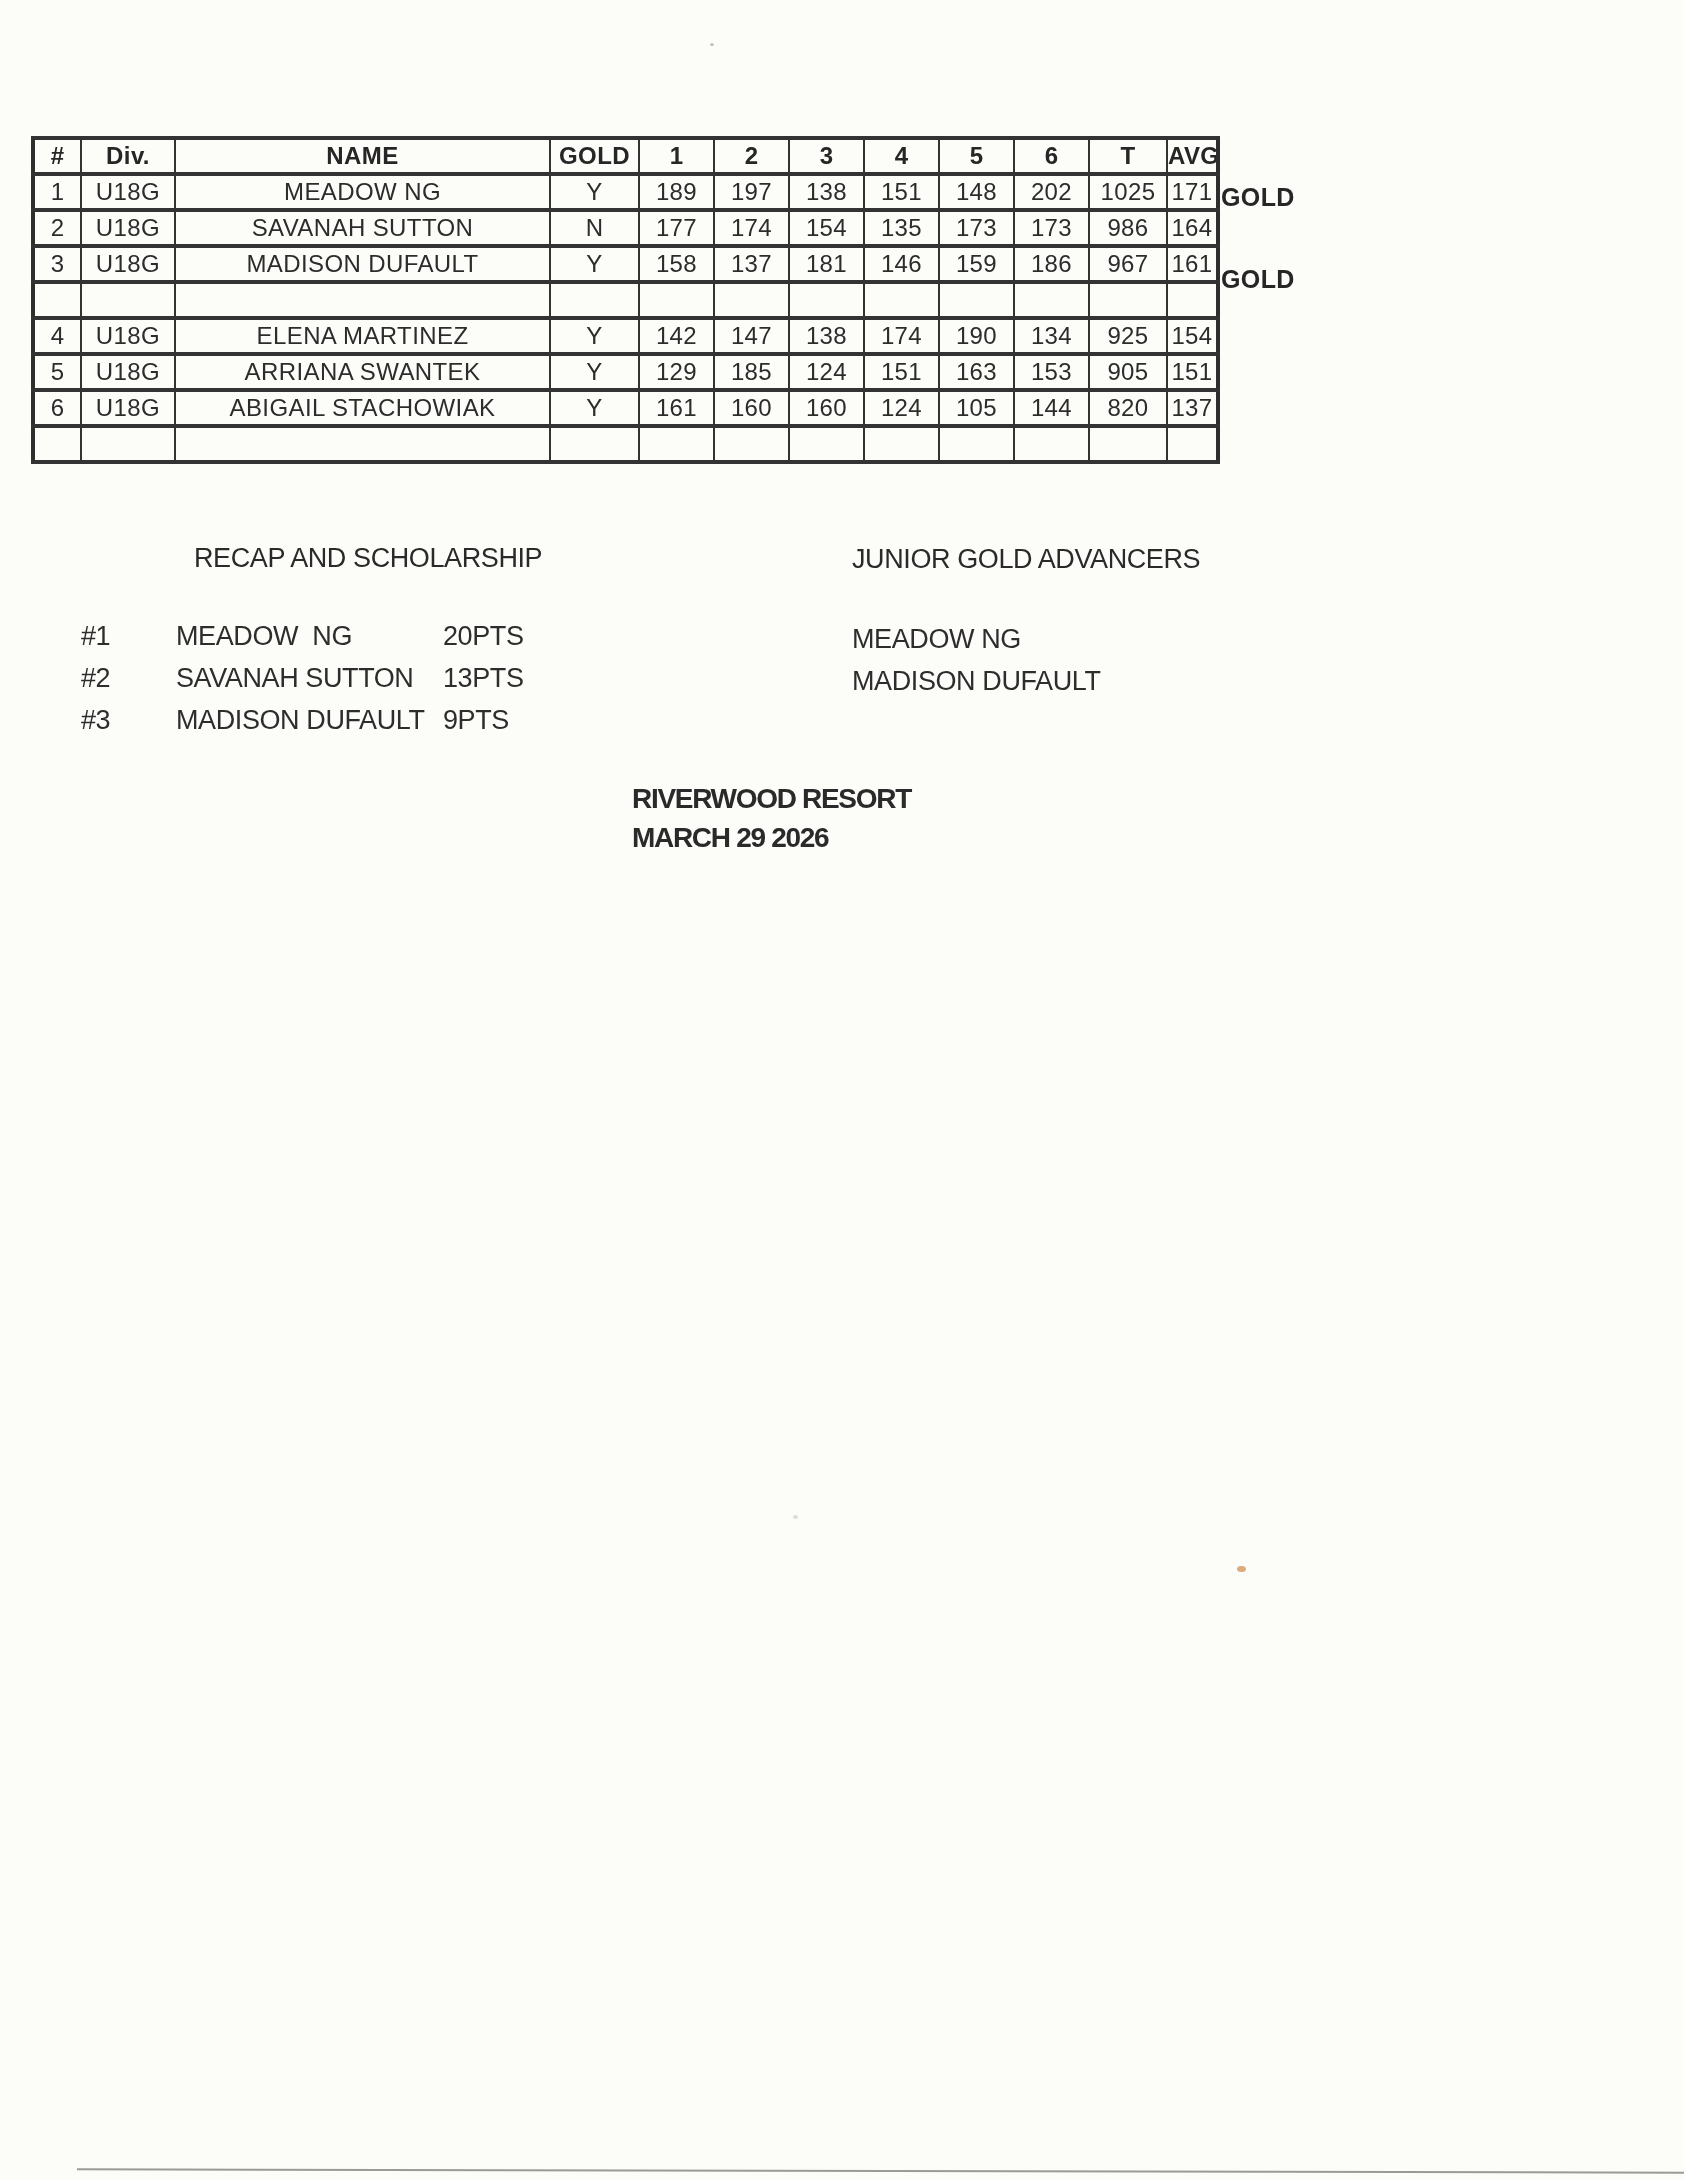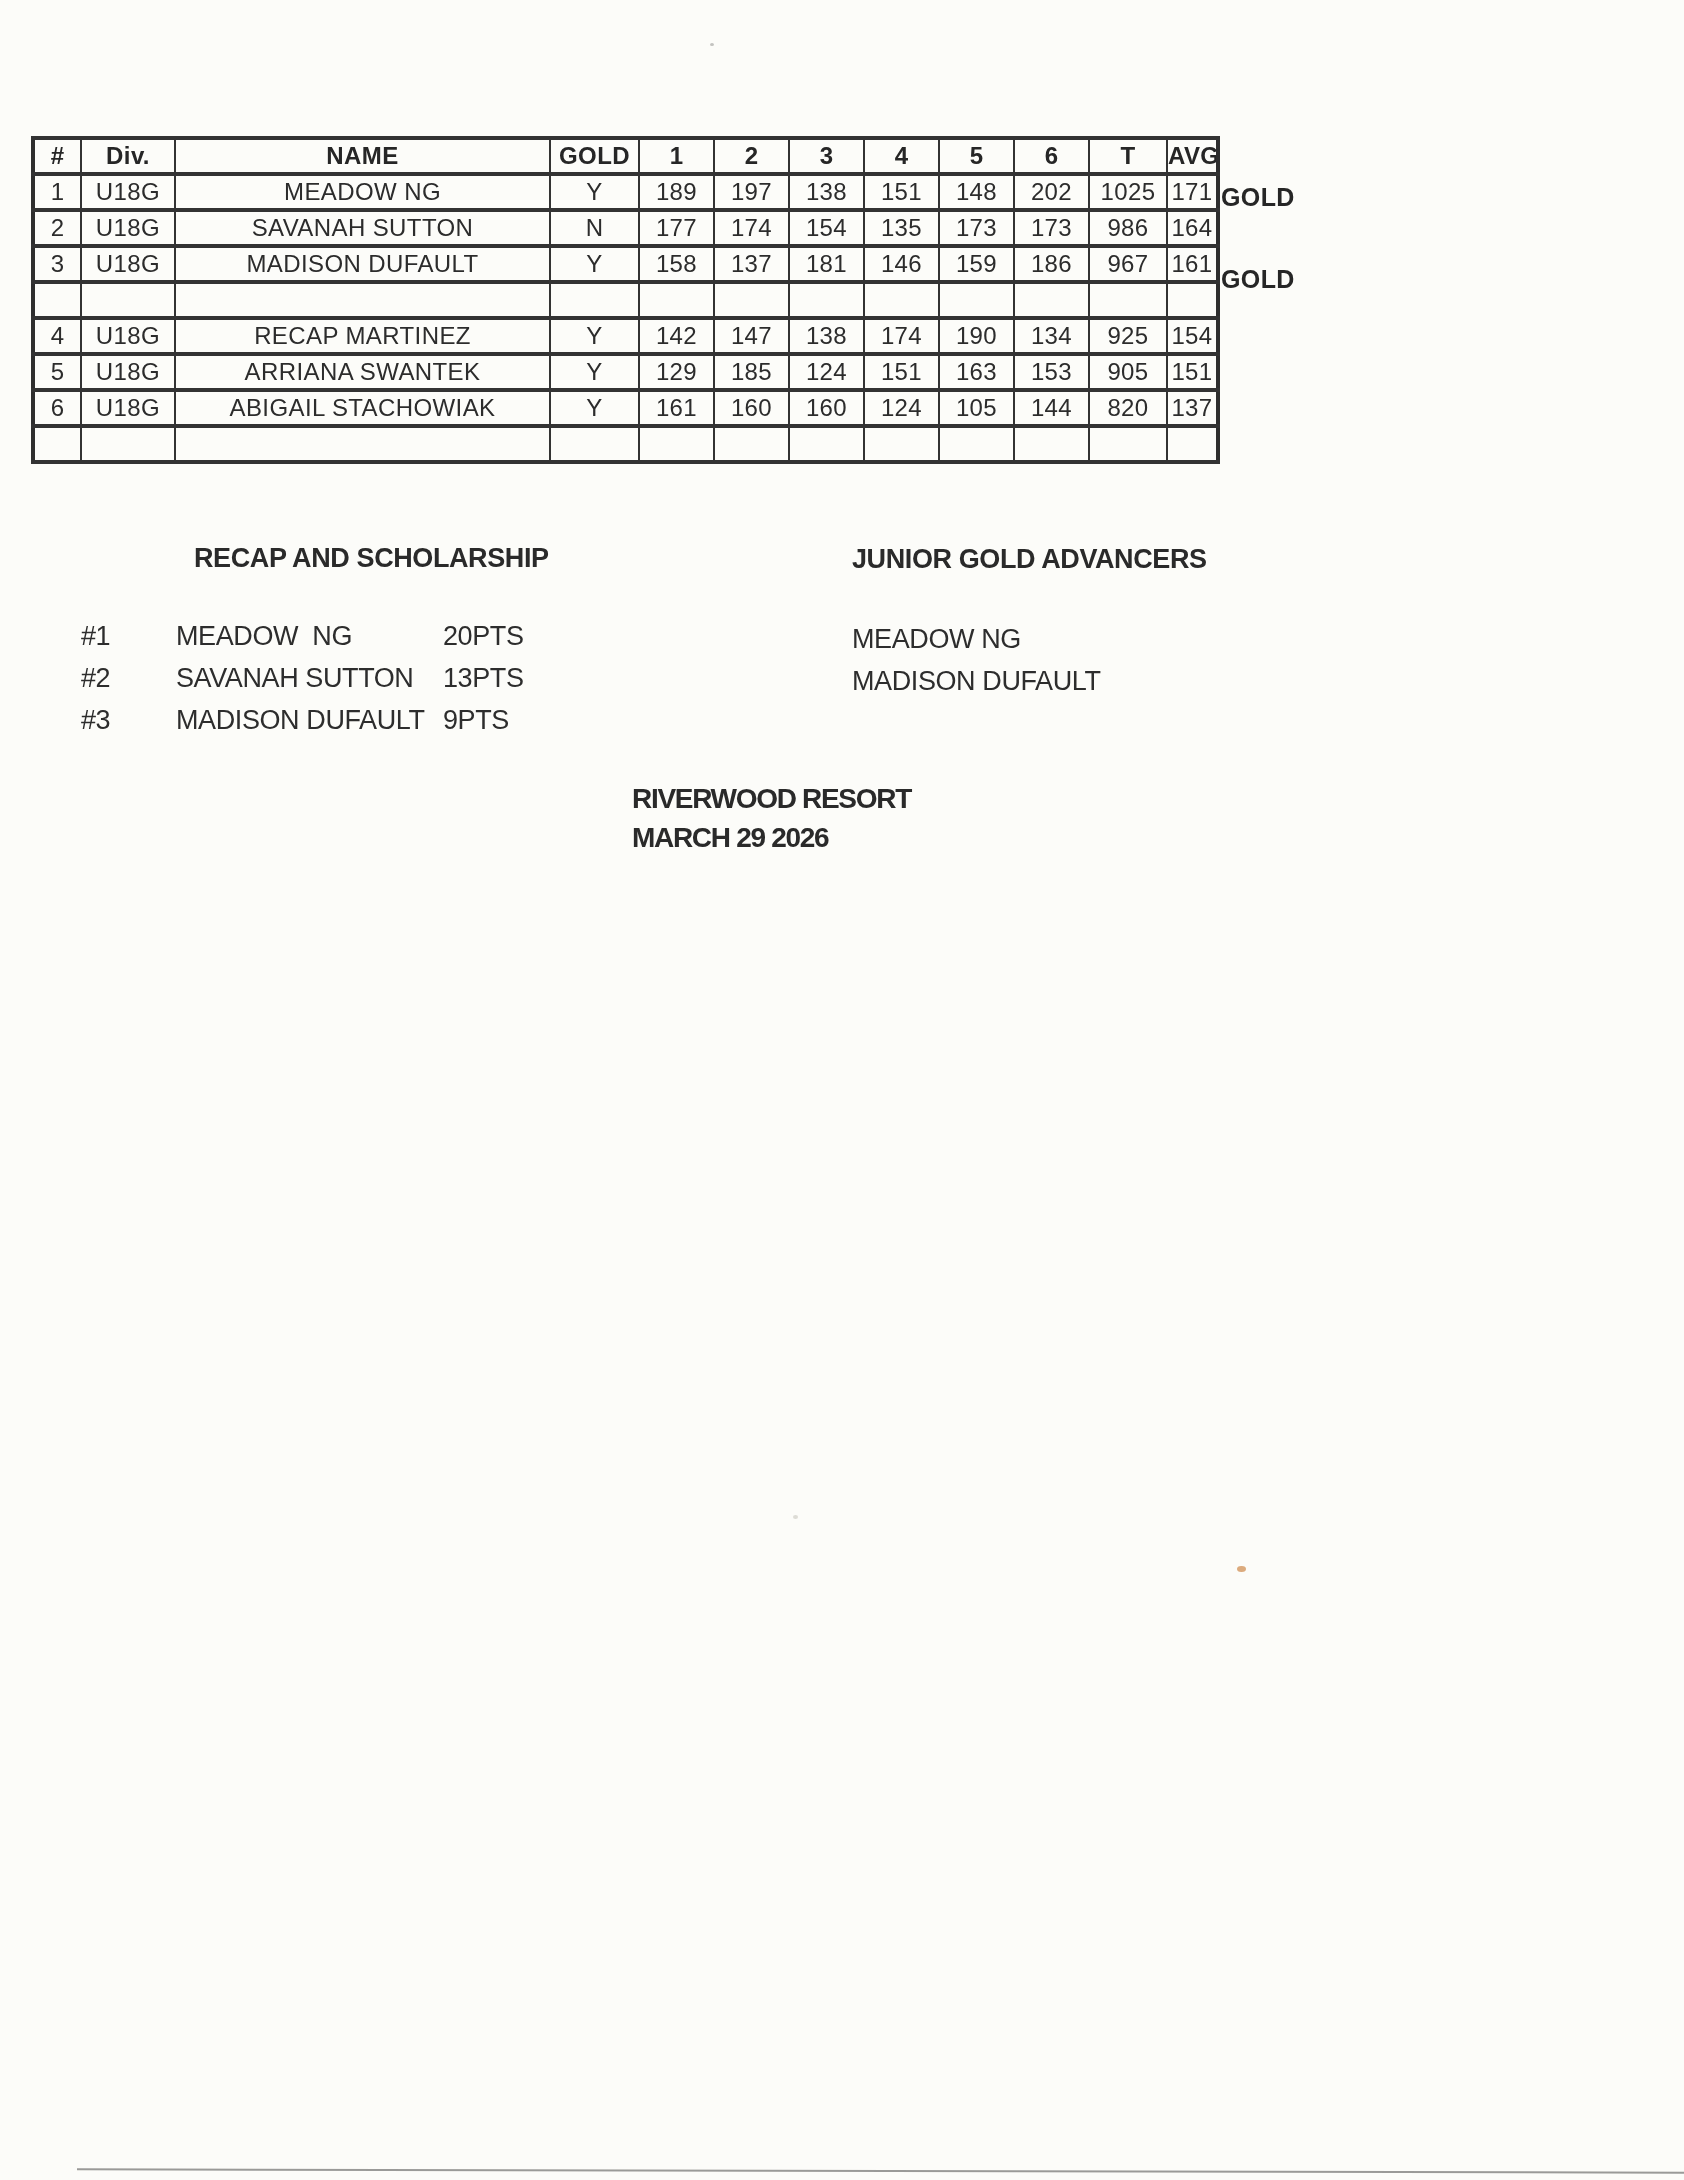--- a/index.html
+++ b/index.html
@@ -54,21 +54,21 @@
     letter-spacing: 0.4px;
     color: #262626;
   }
   .gold-tag-1 { top: 177px; }
   .gold-tag-2 { top: 259px; }
 
   
   .heading {
     position: absolute;
     font-size: 27px;
-    font-weight: bold;
+    font-weight: normal;
     letter-spacing: -0.4px;
     color: #2a2a2a;
     white-space: nowrap;
   }
   .recap-title { left: 194px; top: 543px; }
   .advancers-title { left: 852px; top: 544px; }
 
   
   .recap-list {
     position: absolute;
@@ -205,21 +205,21 @@
         <td></td>
         <td></td>
         <td></td>
         <td></td>
         <td></td>
         <td></td>
       </tr>
       <tr>
         <td class="c-rank">4</td>
         <td>U18G</td>
-        <td>RECAP MARTINEZ</td>
+        <td>ELENA MARTINEZ</td>
         <td>Y</td>
         <td>142</td>
         <td>147</td>
         <td>138</td>
         <td>174</td>
         <td>190</td>
         <td>134</td>
         <td>925</td>
         <td>154</td>
       </tr>

